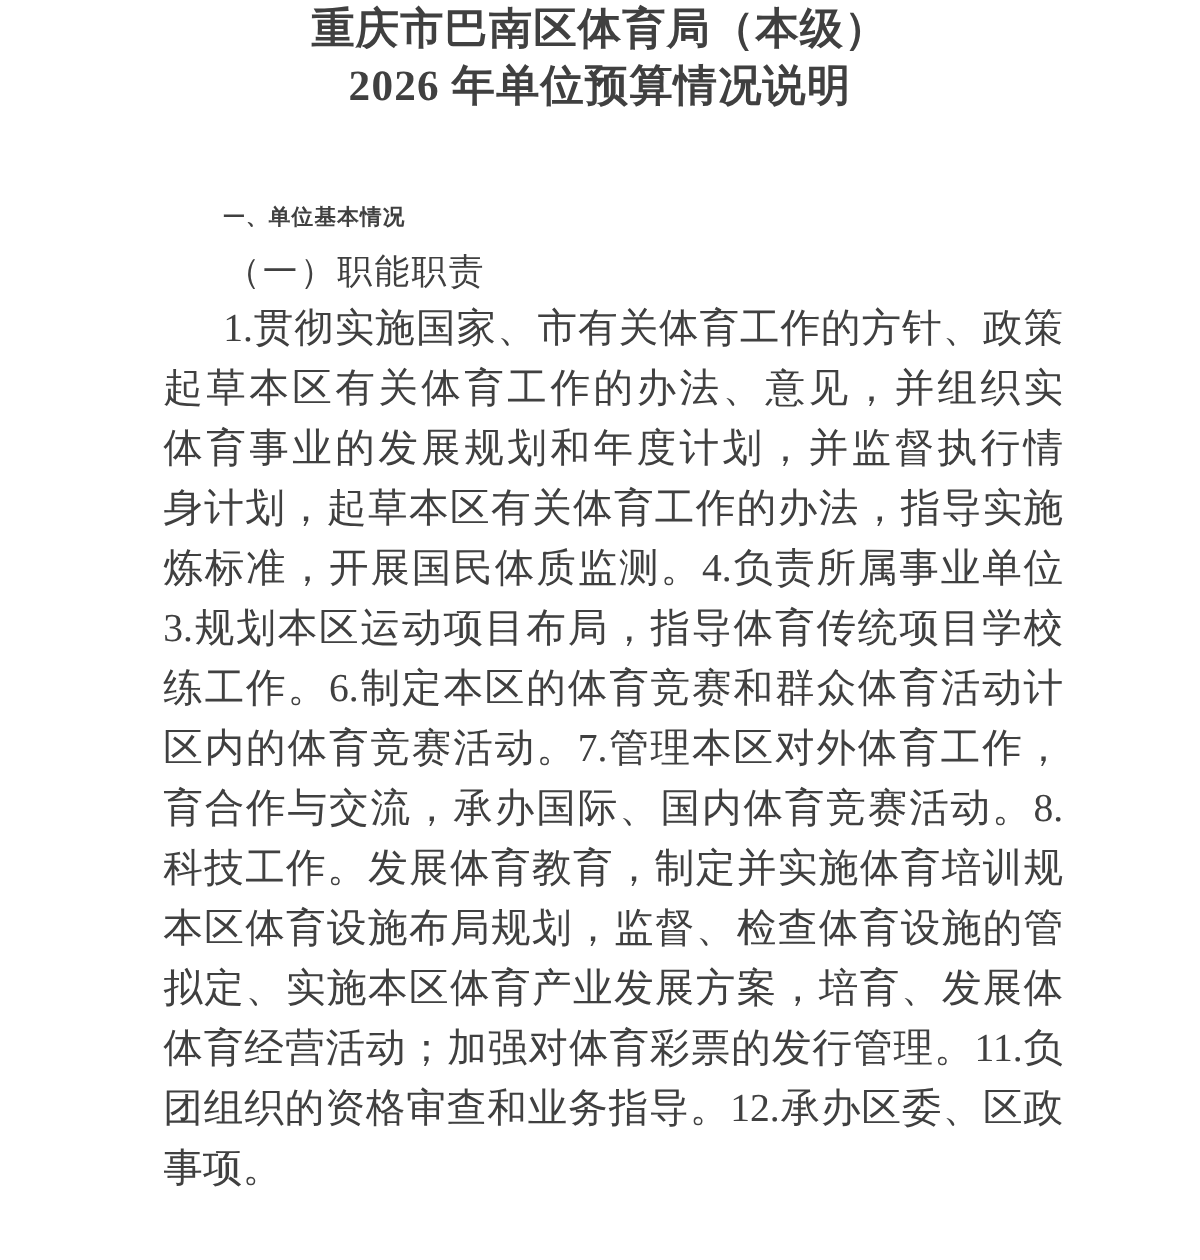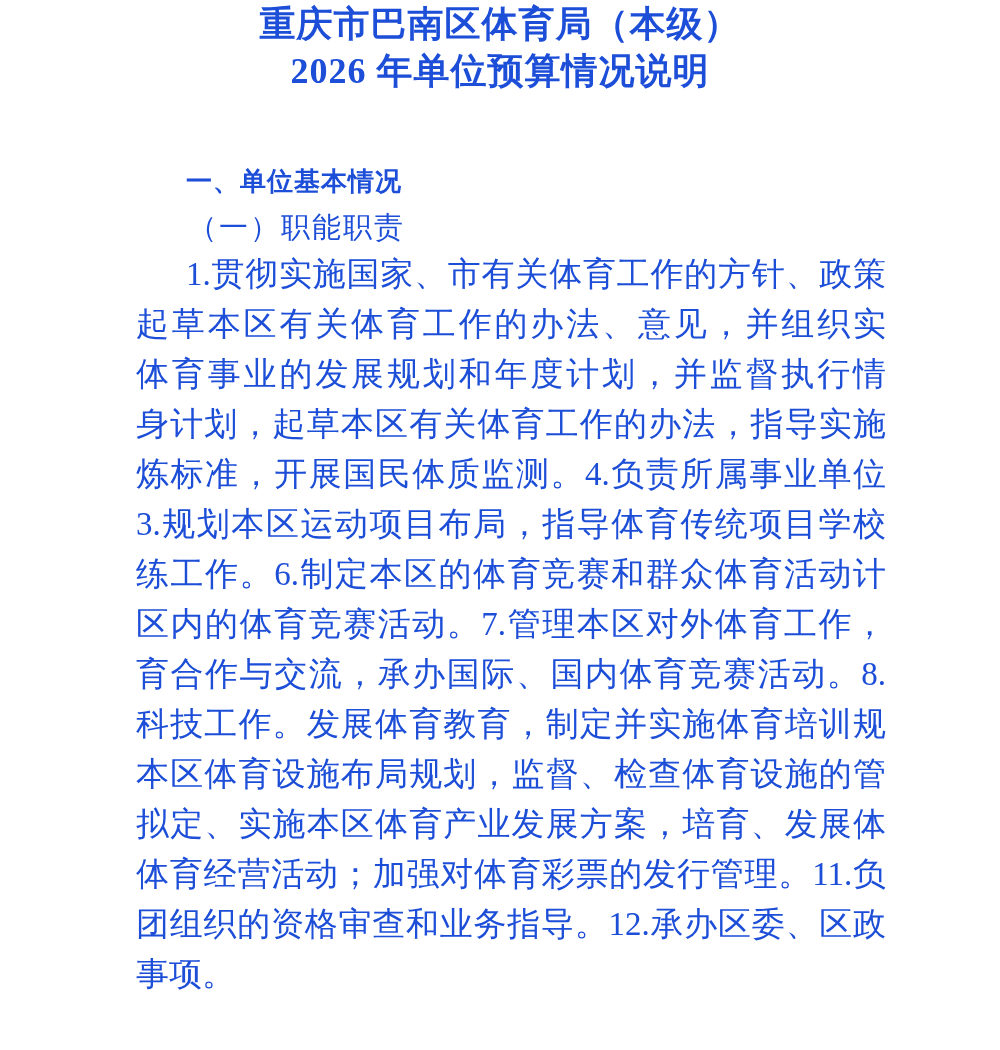--- a/index.html
+++ b/index.html
@@ -1,42 +1,42 @@
 <!DOCTYPE html>
 <html><head>
 <meta charset="utf-8">
 <style>
   html, body { margin: 0; padding: 0; }
   .page {
     position: relative;
     width: 1000px;
     height: 1050px;
     background: #ffffff;
-    color: #1d4ed8;
+    color: #404040;
     overflow: hidden;
     font-family: "Liberation Serif", serif;
   }
   .title-block {
     padding-top: 1px;
     text-align: center;
     font-weight: bold;
     font-size: 36px;
     line-height: 47px;
     letter-spacing: 1px;
     font-family: "Liberation Serif", serif;
   }
   .content {
     margin-left: 136px;
     width: 750px;
   }
   .section-heading {
     margin: 72px 0 0 50px;
     font-family: "Liberation Sans", sans-serif;
     font-weight: bold;
-    font-size: 26px;
+    font-size: 18px;
     line-height: 28px;
     letter-spacing: 1px;
   }
   .subsection-heading {
     margin: 19px 0 0 52px;
     font-size: 29px;
     line-height: 27px;
     letter-spacing: 2px;
     font-family: "Liberation Serif", serif;
   }

